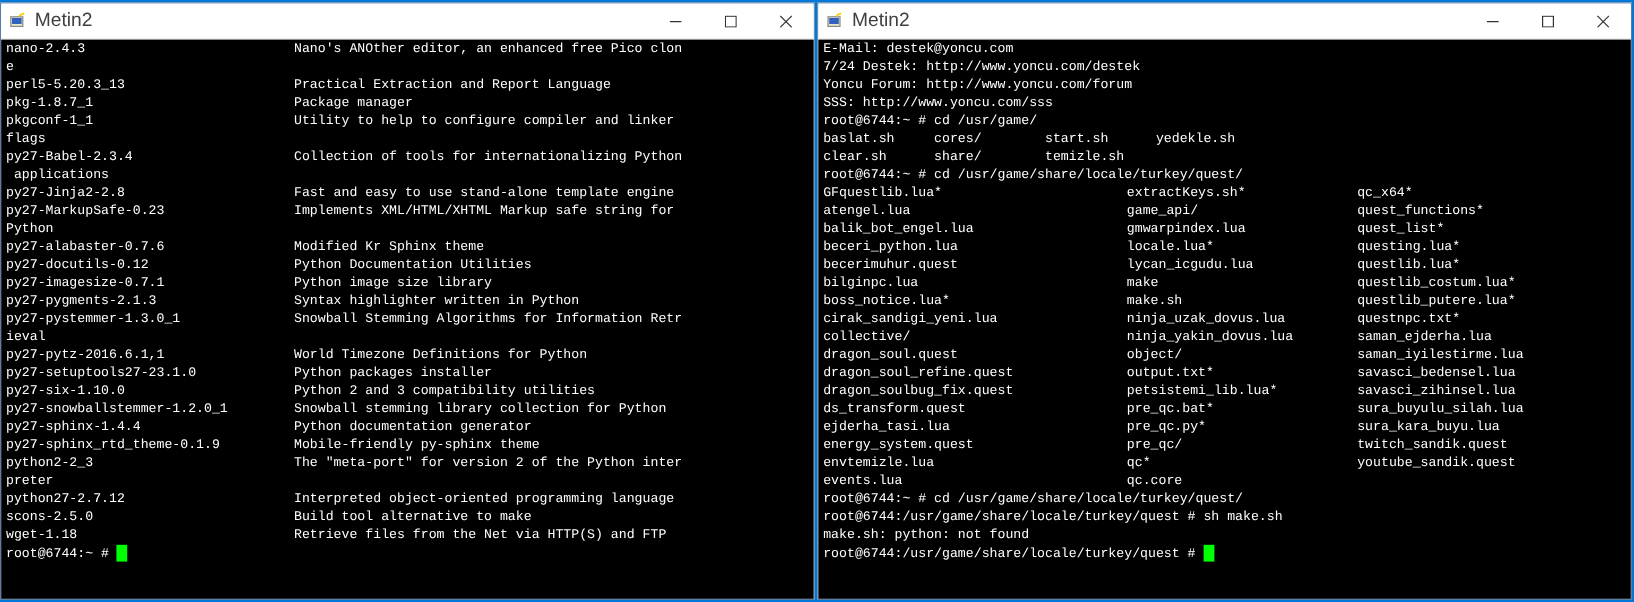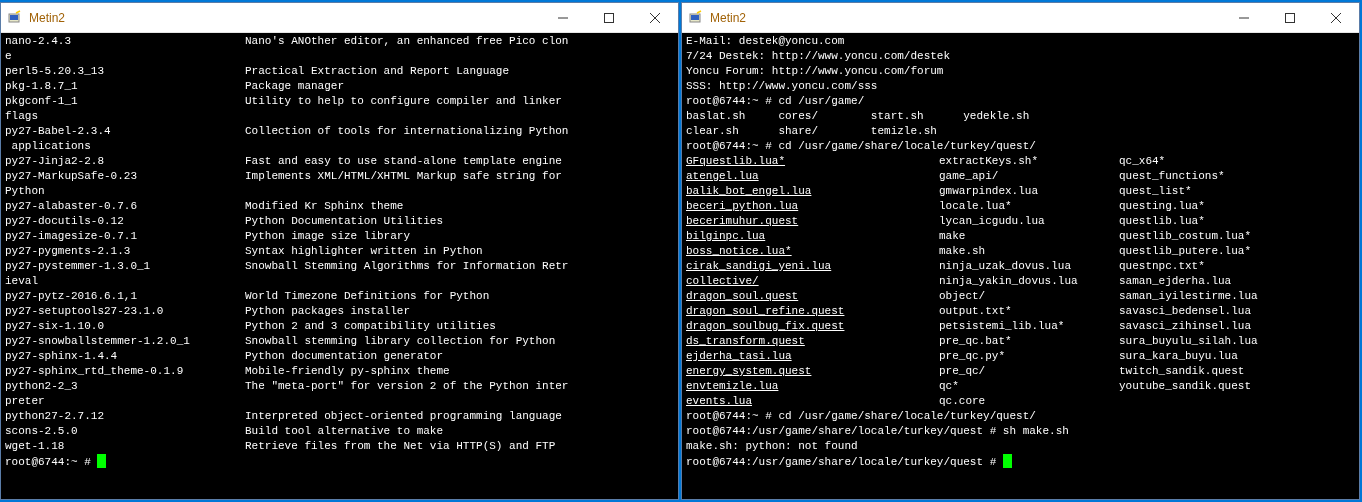--- a/index.html
+++ b/index.html
@@ -31,22 +31,22 @@
   }
   .titlebar .app-icon {
     width: 16px;
     height: 16px;
     margin-right: 6px;
     display: inline-flex;
     align-items: center;
     justify-content: center;
   }
   .titlebar .title-text {
-    font-size: 12px;
-    color: #a16207;
+    font-size: 16px;
+    color: #404040;
     flex: 1;
   }
   .win-controls {
     display: flex;
     height: 100%;
   }
   .win-btn {
     width: 46px;
     height: 100%;
     display: flex;
@@ -69,23 +69,23 @@
   }
   .cursor {
     display: inline-block;
     width: 9px;
     height: 14px;
     background: #00ff00;
     vertical-align: text-bottom;
   }
   .line { white-space: pre; }
   .cols3 { display: flex; }
-  .c1 { width: 230px; flex-shrink:0; white-space: pre; overflow:hidden;text-decoration:underline; }
+  .c1 { width: 230px; flex-shrink:0; white-space: pre; overflow:hidden; }
   .c2 { width: 180px; flex-shrink:0; white-space: pre; overflow:hidden;margin-left:23px; }
-  .c3 { white-space: pre; overflow:hidden; }
+  .c3 { white-space: pre; overflow:hidden;margin-left:12px; }
   .pkgrow { display:flex; }
   .pn { width: 240px; flex-shrink:0; white-space:pre; overflow:hidden; }
   .pd { white-space:pre; overflow:hidden; }
 </style>
 </head>
 <body>
 
 <div class="window">
   <div class="titlebar">
     <span class="app-icon">

